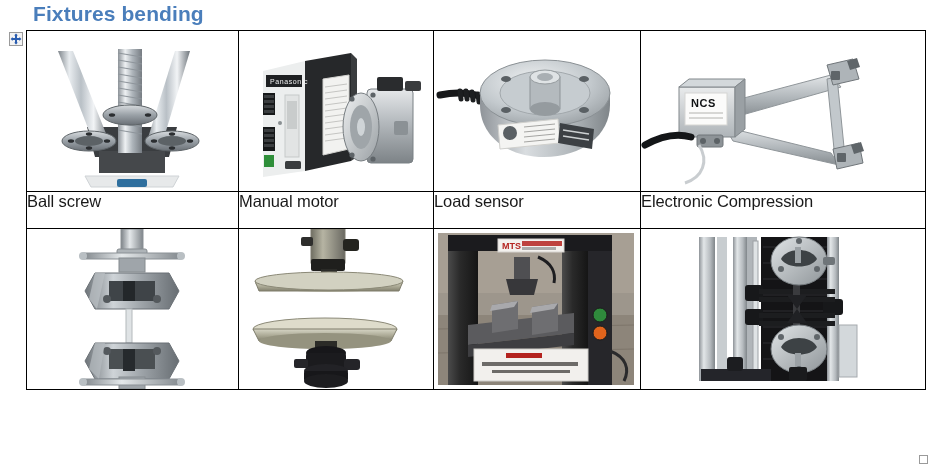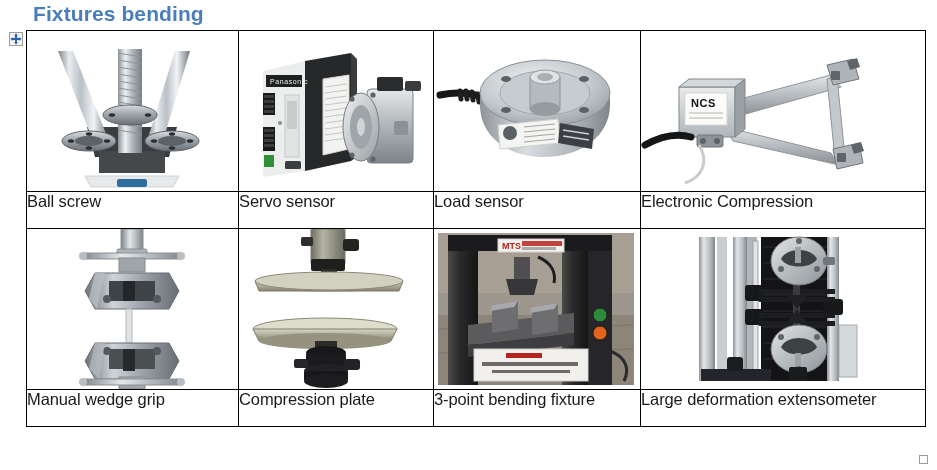--- a/index.html
+++ b/index.html
@@ -383,21 +383,21 @@
               <circle cx="76" cy="110" r="3" fill="#5c6266"></circle>
           <path d="M4,114 C22,104 36,102 50,106" stroke="#141618" stroke-width="7" fill="none" stroke-linecap="round"></path>
           <path d="M58,114 C68,130 62,146 44,152" stroke="#c9cdd0" stroke-width="3" fill="none"></path>
         </svg>
       </div>
     </td>
   </tr>
 
   <tr class="cap-row">
     <td class="cap-cell">Ball screw</td>
-    <td class="cap-cell">Servo sensor</td>
+    <td class="cap-cell">Manual motor</td>
     <td class="cap-cell">Load sensor</td>
     <td class="cap-cell">Electronic Compression</td>
   </tr>
 
   <tr class="pic-row">
 
     <td class="pic-cell">
       <div class="pic-wrap">
         <svg width="210" height="160" viewBox="0 0 210 160">
           <defs>
@@ -619,22 +619,16 @@
           <rect x="148" y="138" width="18" height="14" rx="2" fill="#1a1b1d"></rect>
 
           <rect x="60" y="140" width="70" height="12" fill="#24252a"></rect>
           <rect x="86" y="128" width="16" height="14" rx="3" fill="#1c1d20"></rect>
           <rect x="198" y="96" width="18" height="52" fill="#d3d8db" stroke="#a5aaae"></rect>
         </svg>
       </div>
     </td>
   </tr>
 
-  <tr class="cap-row">
-    <td class="cap-cell">Manual wedge grip</td>
-    <td class="cap-cell">Compression plate</td>
-    <td class="cap-cell">3-point bending fixture</td>
-    <td class="cap-cell">Large deformation extensometer</td>
-  </tr>
 </tbody>
   </table>
 
 <div id="table-resize-handle"></div>
 
 </body></html>

